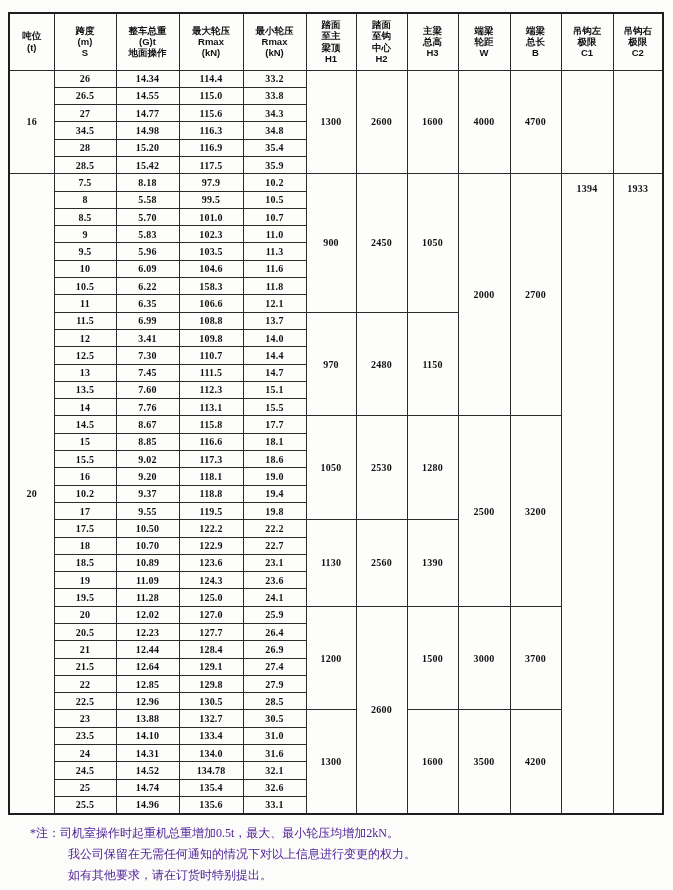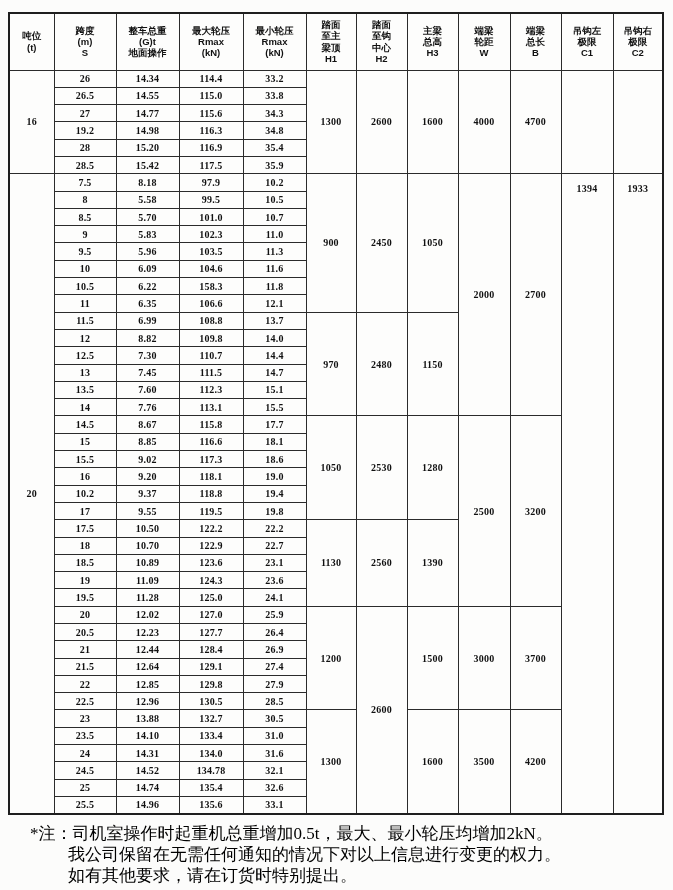--- a/index.html
+++ b/index.html
@@ -61,24 +61,24 @@
   col.w5 { width: 63px; }  col.w6 { width: 50px; }
   col.w7 { width: 51px; }  col.w8 { width: 51px; }
   col.w9 { width: 52px; }  col.w10 { width: 51px; }
   col.w11 { width: 52px; } col.w12 { width: 50px; }
 
   
   .notes {
     position: absolute;
     left: 30px; top: 823px;
     width: 630px;
-    font-size: 17px;
+    font-size: 12px;
     line-height: 21px;
     font-family: "Liberation Serif", "DejaVu Serif", serif;
-    color: #000000;
+    color: #4c1d95;
   }
   .note-line { padding-left: 38px; white-space: nowrap; }
   .note-line.first { padding-left: 0; }
 </style>
 </head>
 <body>
 
 <div class="page">
 
   <table class="spec">
@@ -182,21 +182,21 @@
           <td>115.0</td>
           <td>33.8</td>
         </tr>
         <tr class="sec0">
           <td>27</td>
           <td>14.77</td>
           <td>115.6</td>
           <td>34.3</td>
         </tr>
         <tr class="sec0">
-          <td>19.2</td>
+          <td>34.5</td>
           <td>14.98</td>
           <td>116.3</td>
           <td>34.8</td>
         </tr>
         <tr class="sec0">
           <td>28</td>
           <td>15.20</td>
           <td>116.9</td>
           <td>35.4</td>
         </tr>
@@ -266,21 +266,21 @@
           <td>11.5</td>
           <td>6.99</td>
           <td>108.8</td>
           <td>13.7</td>
           <td rowspan="6" class="g-h1 s1">970</td>
           <td rowspan="6" class="g-h2 s1">2480</td>
           <td rowspan="6" class="g-h3 s1">1150</td>
         </tr>
         <tr class="sec1">
           <td>12</td>
-          <td>8.82</td>
+          <td>3.41</td>
           <td>109.8</td>
           <td>14.0</td>
         </tr>
         <tr class="sec1">
           <td>12.5</td>
           <td>7.30</td>
           <td>110.7</td>
           <td>14.4</td>
         </tr>
         <tr class="sec1">

